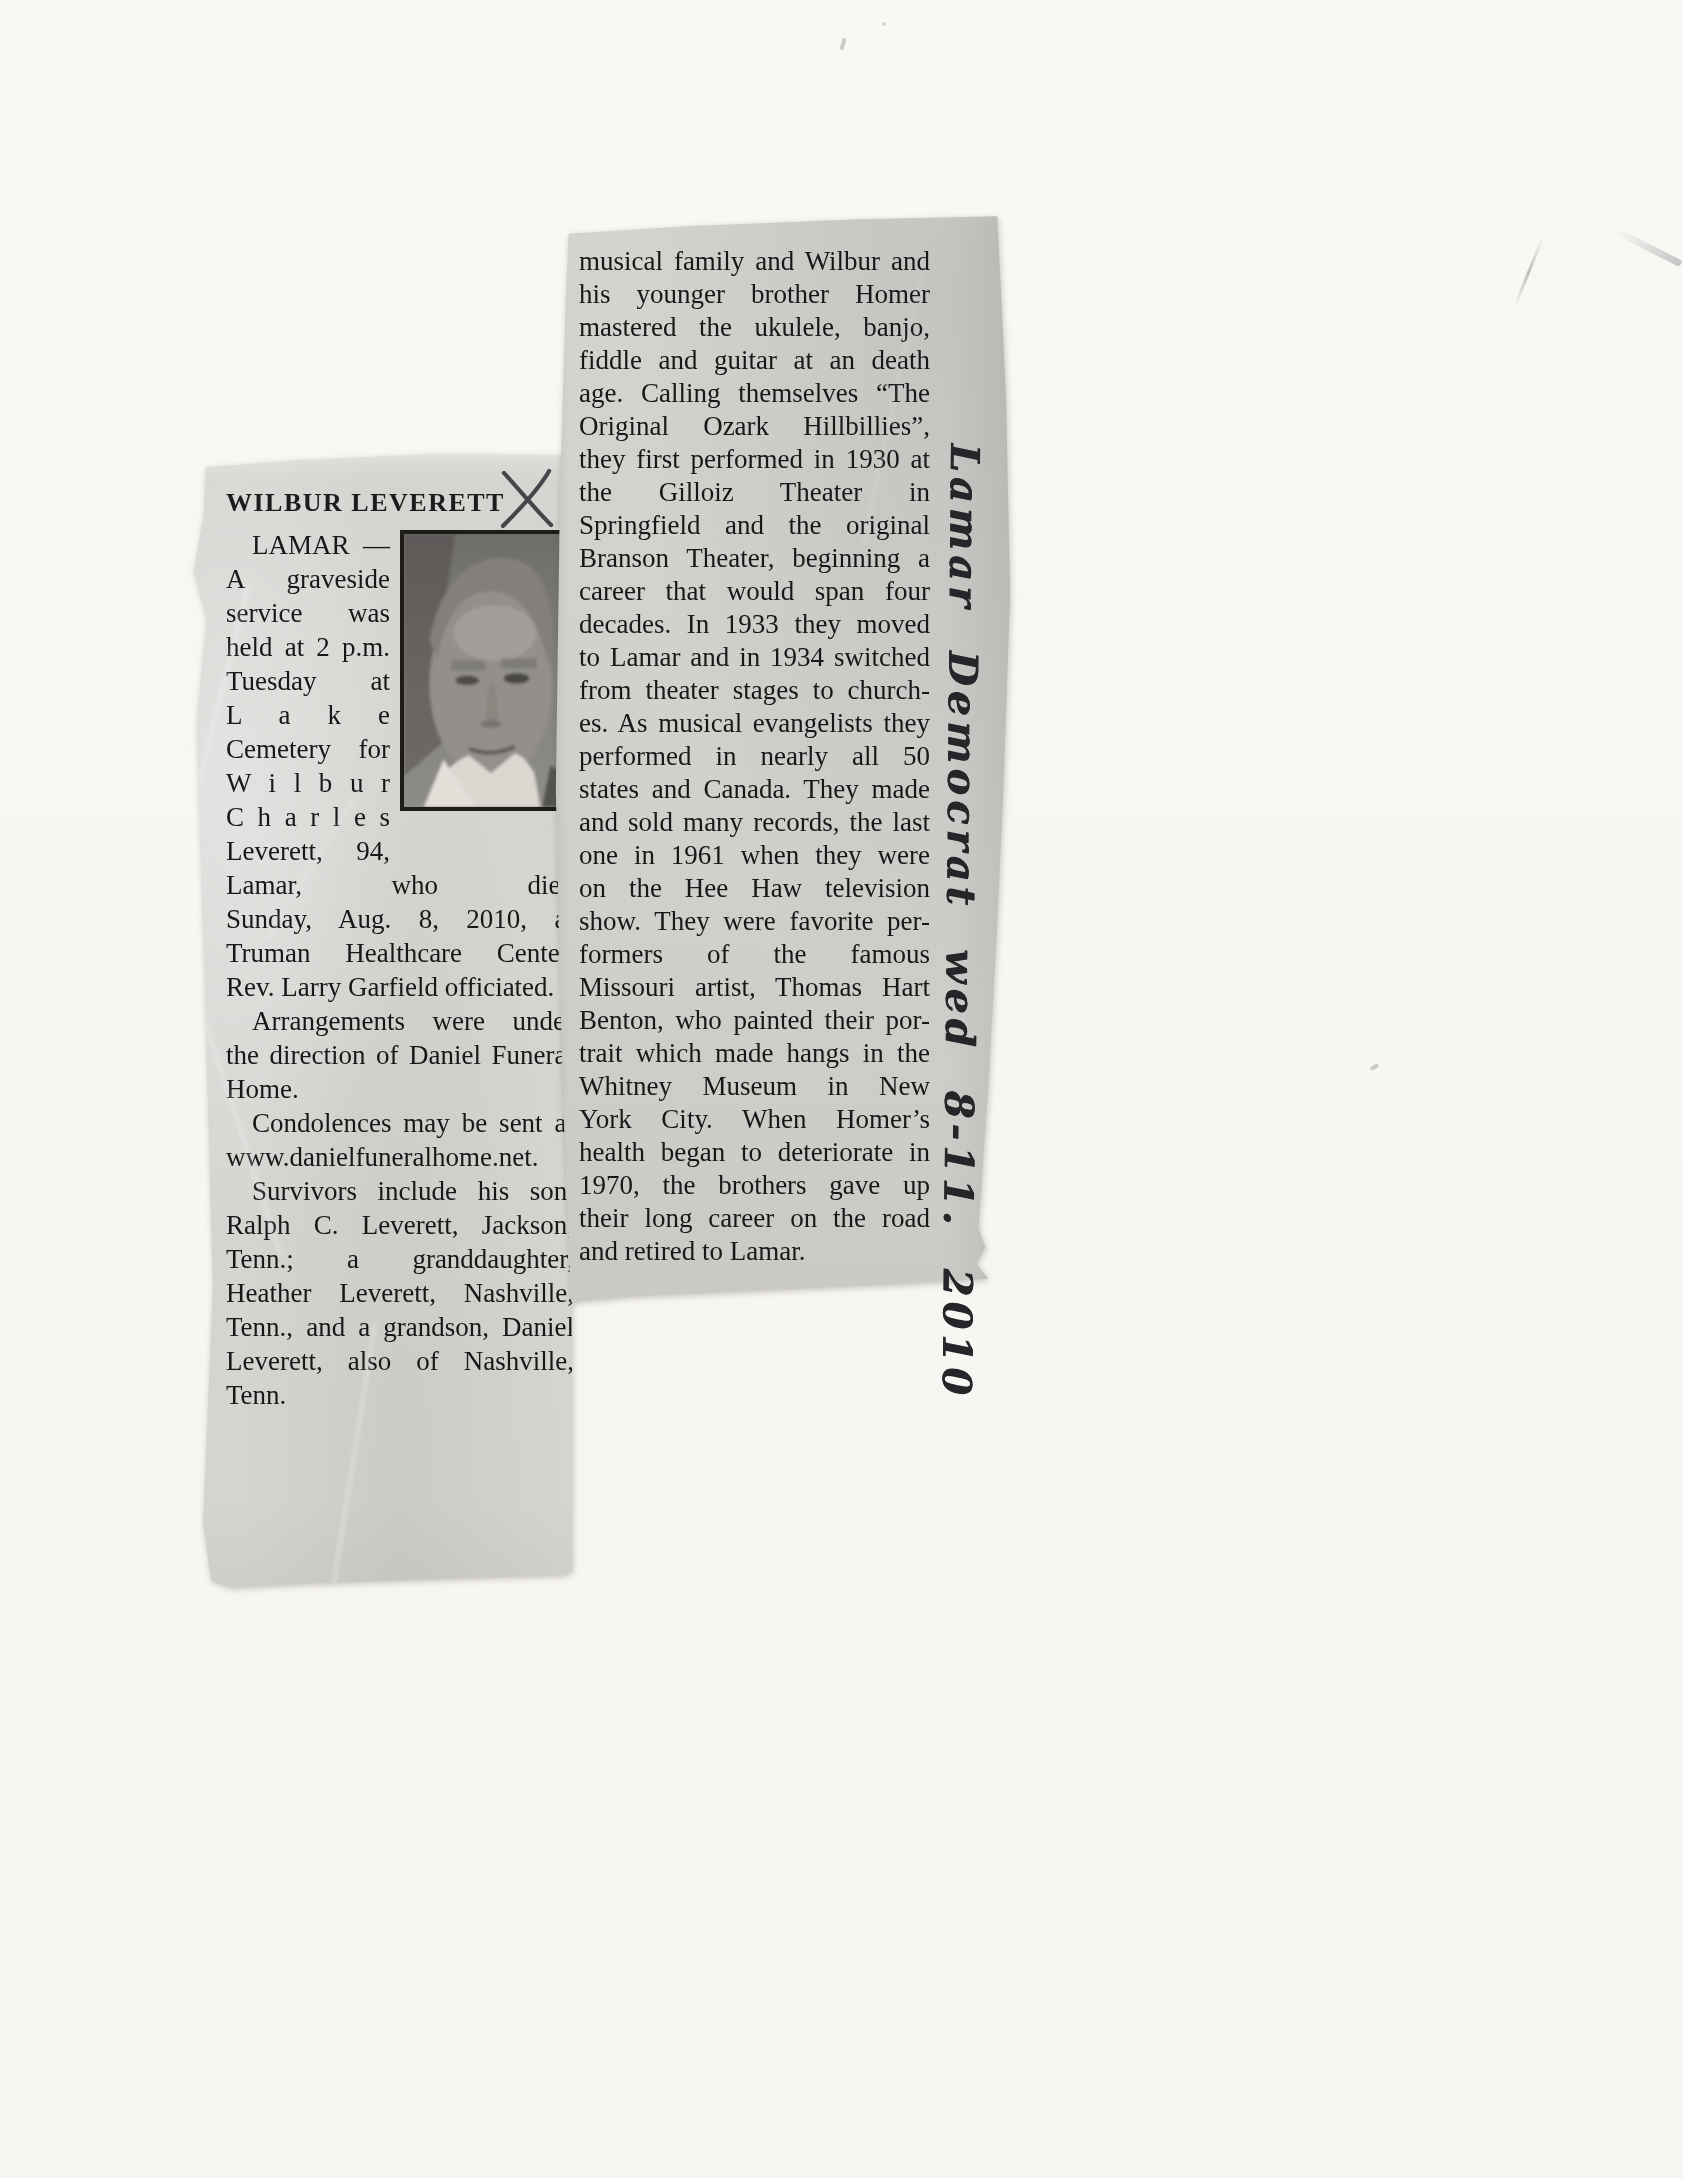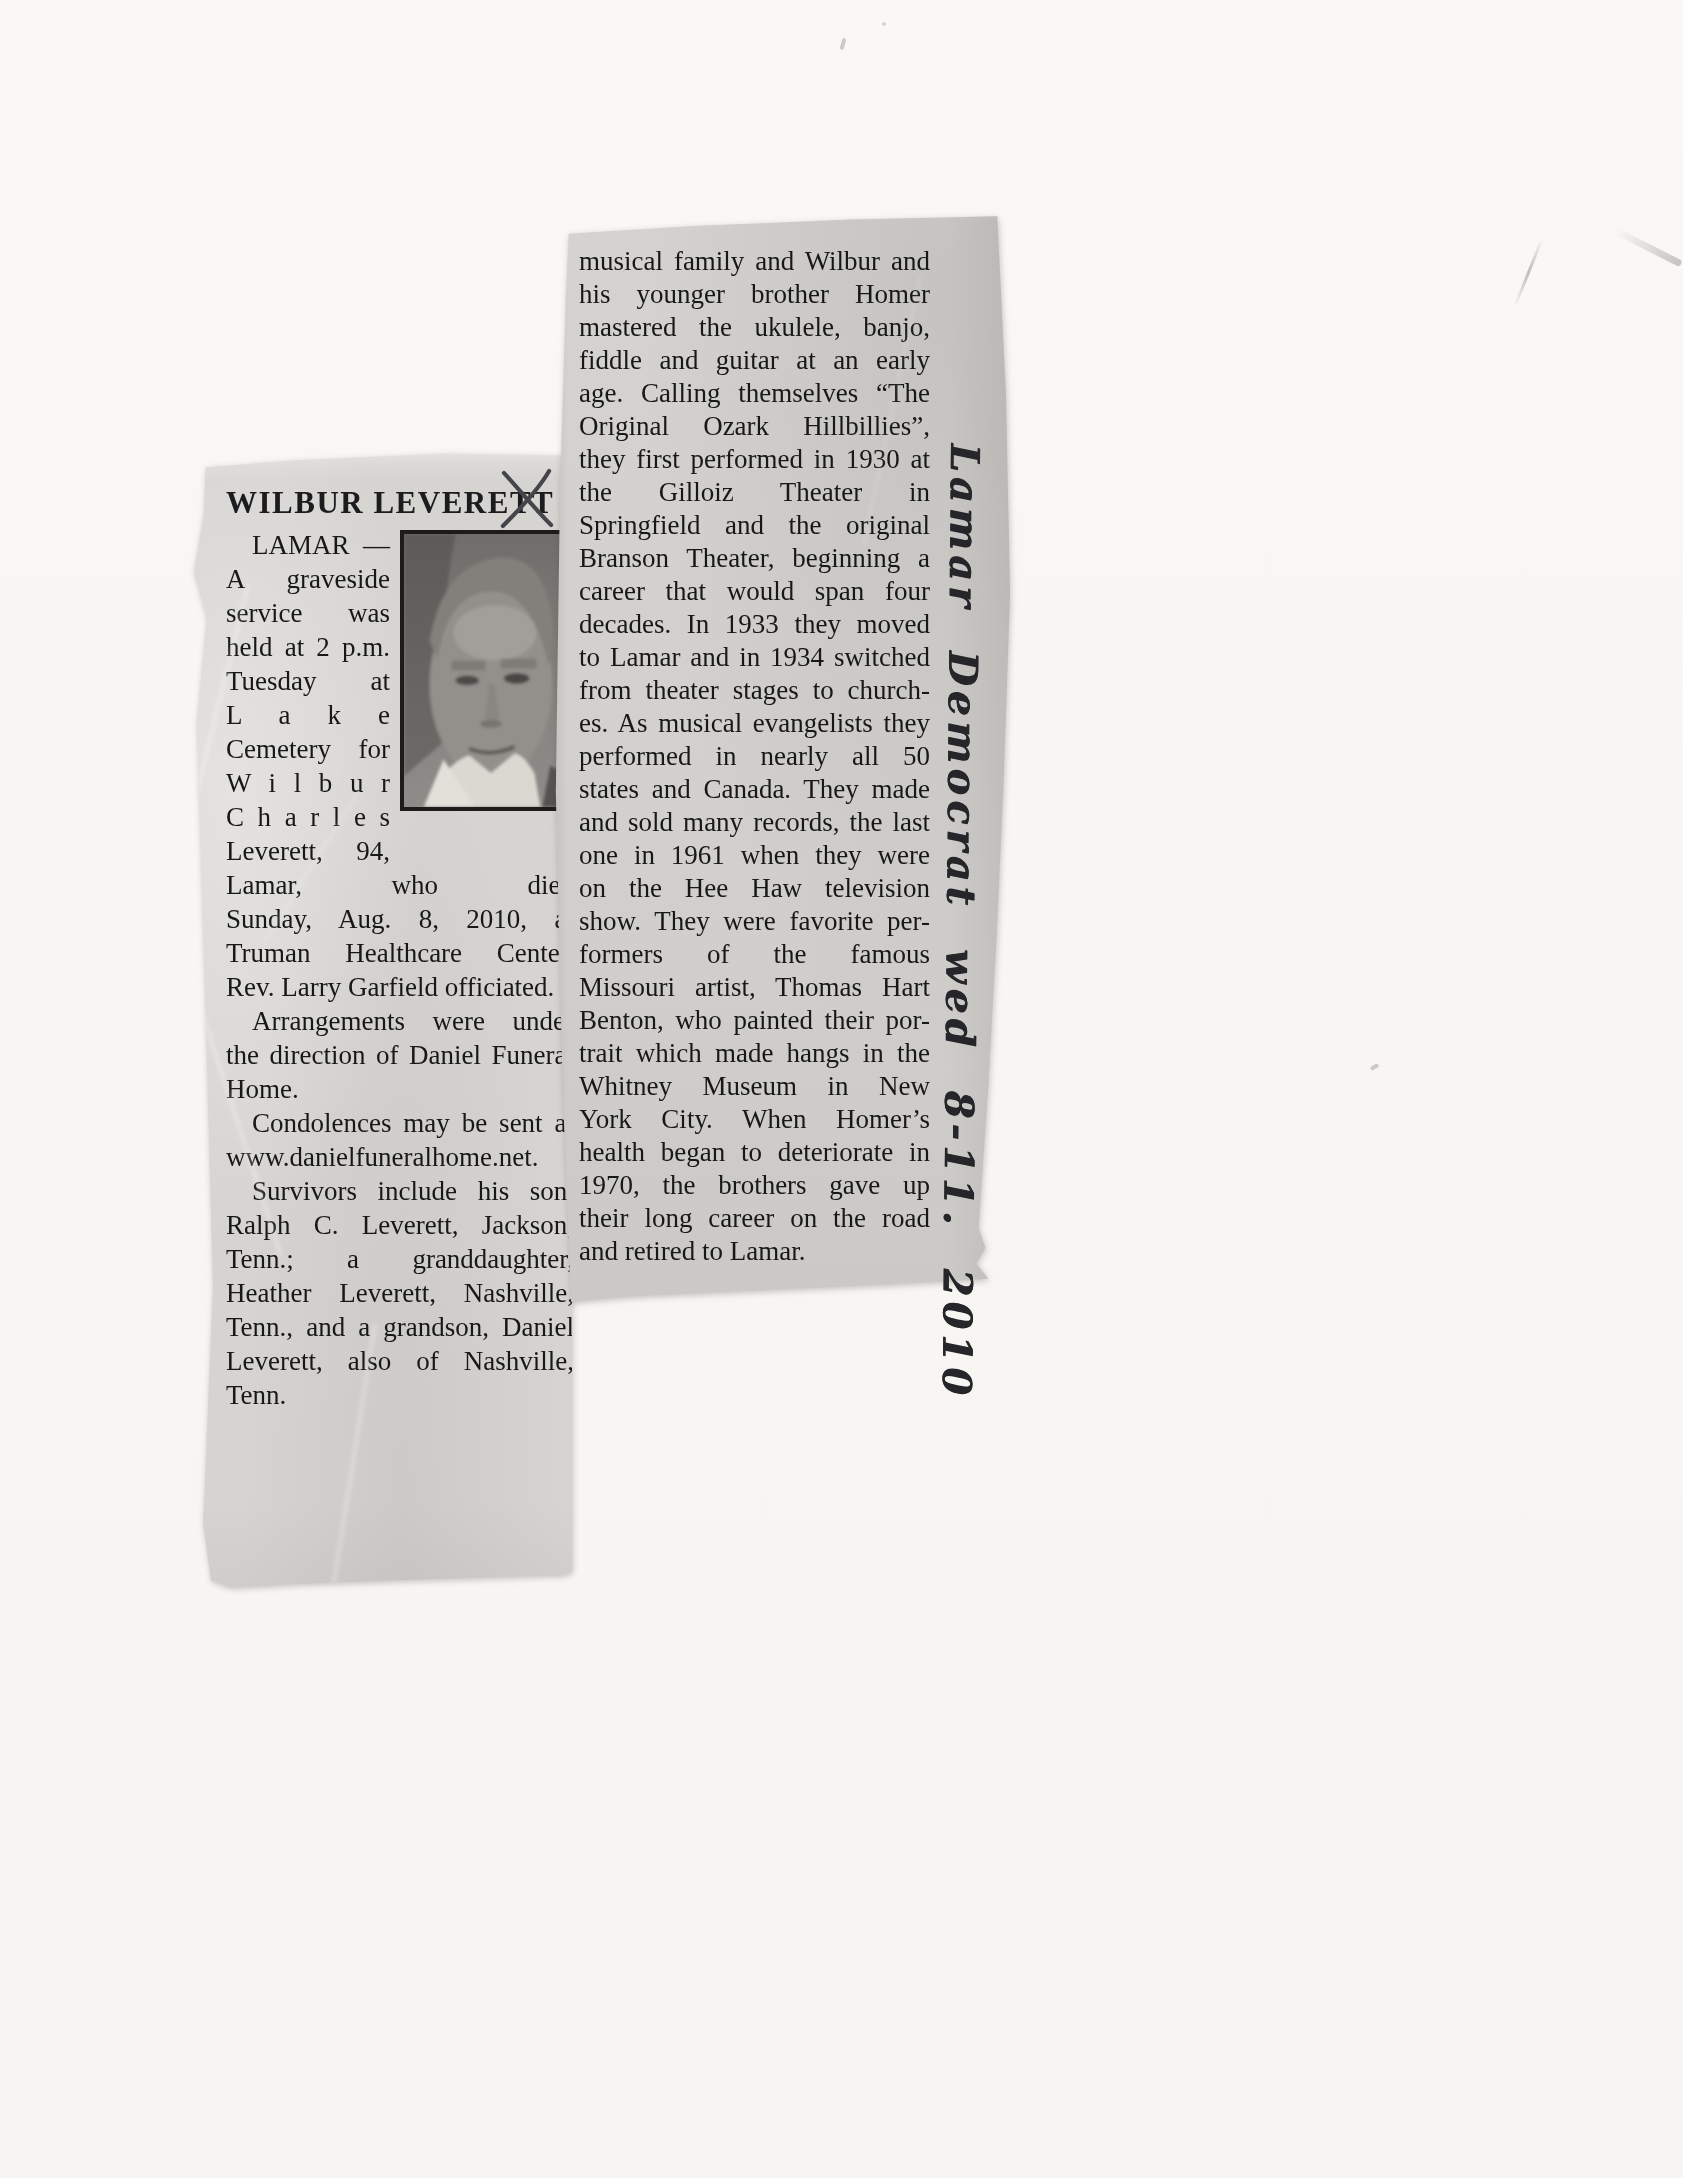--- a/index.html
+++ b/index.html
@@ -41,21 +41,21 @@
   }
 
   .crease{position:absolute;background:rgba(255,255,255,.55);filter:blur(2px);}
   .cr1{left:14px;top:129px;width:2px;height:327px;transform:rotate(14deg);}
   .cr2{left:46px;top:554px;width:2px;height:257px;transform:rotate(-18deg);}
   .cr3{left:149px;top:871px;width:2px;height:396px;transform:rotate(9deg);}
   .cr4{left:117px;top:327px;width:2px;height:178px;transform:rotate(32deg);opacity:.6;}
   .cr5{left:337px;top:69px;width:2px;height:277px;transform:rotate(12deg);opacity:.45;}
 
   .headline{
-    margin:0 0 4px 0;font-size:31px;font-weight:bold;letter-spacing:1.5px;
+    margin:0 0 4px 0;font-size:26px;font-weight:bold;letter-spacing:1.5px;
     line-height:42px;white-space:nowrap;
   }
   .xmark{position:absolute;left:303px;top:16px;width:61px;height:65px;}
 
   .bodytext{width:348px;}
   .clip-right .bodytext{width:351px;}
   .para{margin:0;}
   .line{
     font-size:27px;line-height:34px;text-align:justify;text-align-last:justify;
     color:#181818;
@@ -179,21 +179,21 @@
   </div>
 
   <div class="clipwrap wrap-right">
     <div class="clip clip-right">
       <div class="crease cr5"></div>
       <div class="bodytext">
           <div class="para">
             <div class="line">musical family and Wilbur and</div>
             <div class="line">his younger brother Homer</div>
             <div class="line">mastered the ukulele, banjo,</div>
-            <div class="line">fiddle and guitar at an early</div>
+            <div class="line">fiddle and guitar at an death</div>
             <div class="line">age. Calling themselves “The</div>
             <div class="line">Original Ozark Hillbillies”,</div>
             <div class="line">they first performed in 1930 at</div>
             <div class="line">the Gilloiz Theater in</div>
             <div class="line">Springfield and the original</div>
             <div class="line">Branson Theater, beginning a</div>
             <div class="line">career that would span four</div>
             <div class="line">decades. In 1933 they moved</div>
             <div class="line">to Lamar and in 1934 switched</div>
             <div class="line">from theater stages to church-</div>

